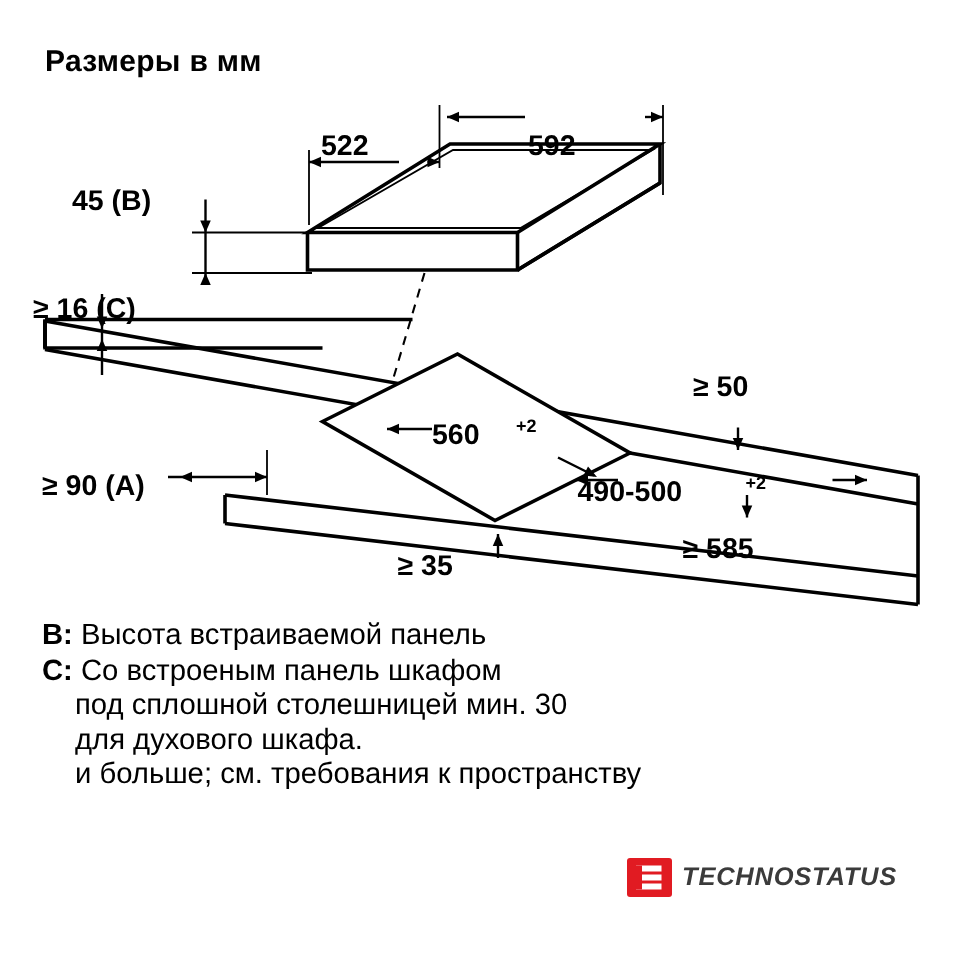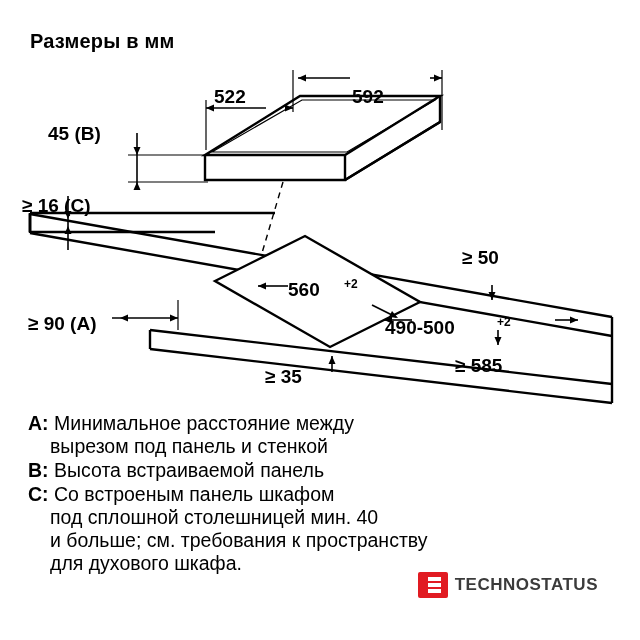--- a/index.html
+++ b/index.html
@@ -57,20 +57,21 @@
     display: block;
     padding-left: 22px;
   }
   .watermark {
     position: absolute;
     right: 14px;
     bottom: 42px;
     display: flex;
     align-items: center;
     gap: 7px;
+    font-style: italic;
   }
   .wm-logo {
     width: 30px;
     height: 26px;
     background: #e11b22;
     position: relative;
     border-radius: 2px;
   }
   .wm-logo::before {
     content: "";
@@ -228,37 +229,32 @@
     <text x="385" y="334">490-500</text>
     <text x="497" y="326" class="sup">+2</text>
     <text x="28" y="330">≥ 90 (A)</text>
     <text x="462" y="264">≥ 50</text>
     <text x="265" y="383">≥ 35</text>
     <text x="455" y="372">≥ 585</text>
   </svg>
 
   <div class="legend">
 
-    <div class="legend-row">
-      <span class="legend-key">A:</span>
-      <span class="legend-text">Минимальное расстояние между</span>
-      <span class="legend-cont legend-text">вырезом под панель и стенкой</span>
-    </div>
 
     <div class="legend-row">
       <span class="legend-key">B:</span>
       <span class="legend-text">Высота встраиваемой панель</span>
     </div>
 
     <div class="legend-row">
       <span class="legend-key">C:</span>
       <span class="legend-text">Со встроеным панель шкафом</span>
-      <span class="legend-cont legend-text">под сплошной столешницей мин. 40</span>
+      <span class="legend-cont legend-text">под сплошной столешницей мин. 30</span>
+      <span class="legend-cont legend-text">для духового шкафа.</span>
       <span class="legend-cont legend-text">и больше; см. требования к пространству</span>
-      <span class="legend-cont legend-text">для духового шкафа.</span>
     </div>
 
   </div>
 
   <div class="watermark">
     <div class="wm-logo"></div>
     <div class="wm-text">TECHNOSTATUS</div>
   </div>
 
 </div>

